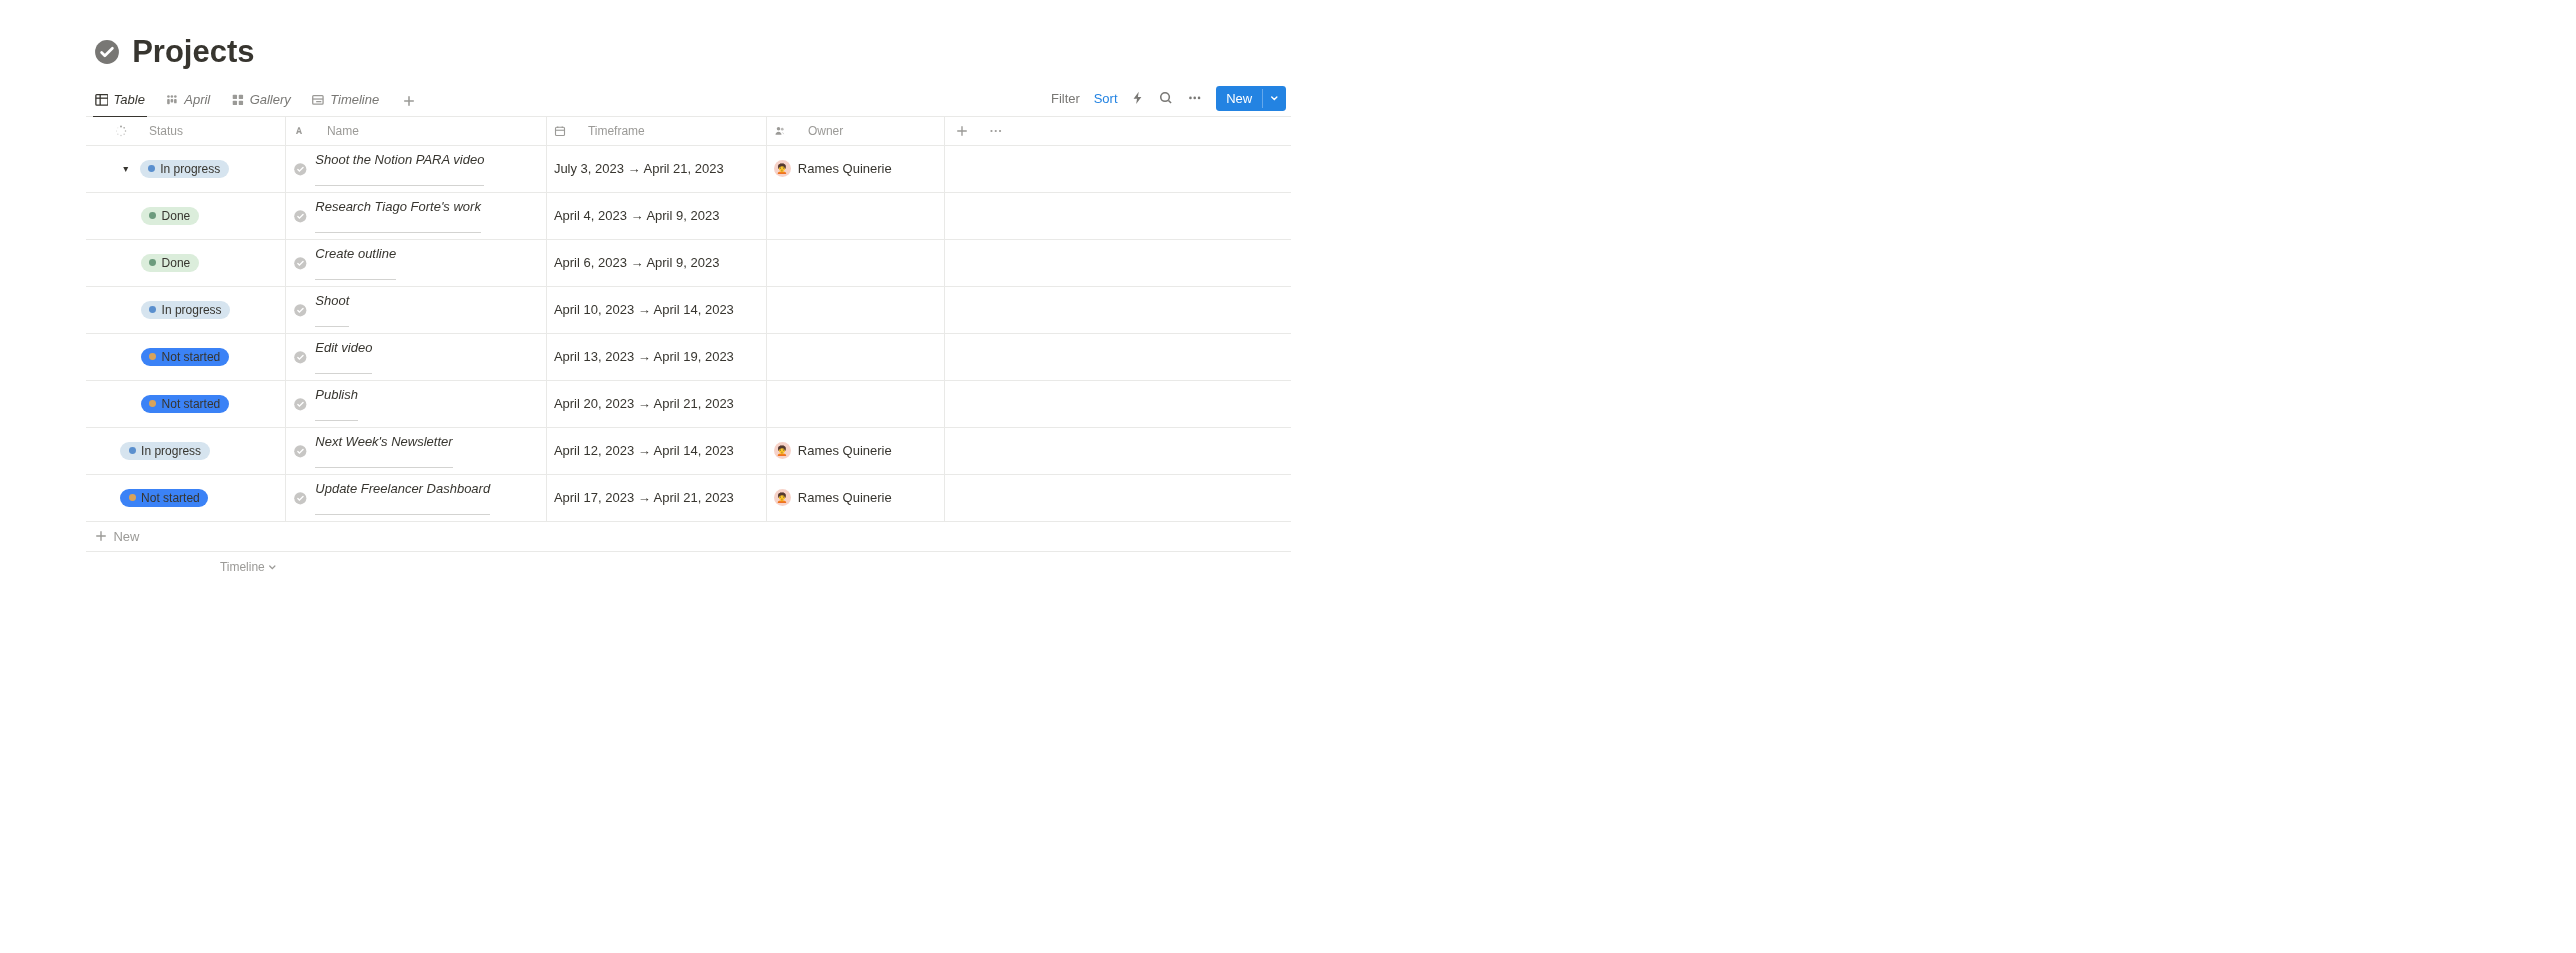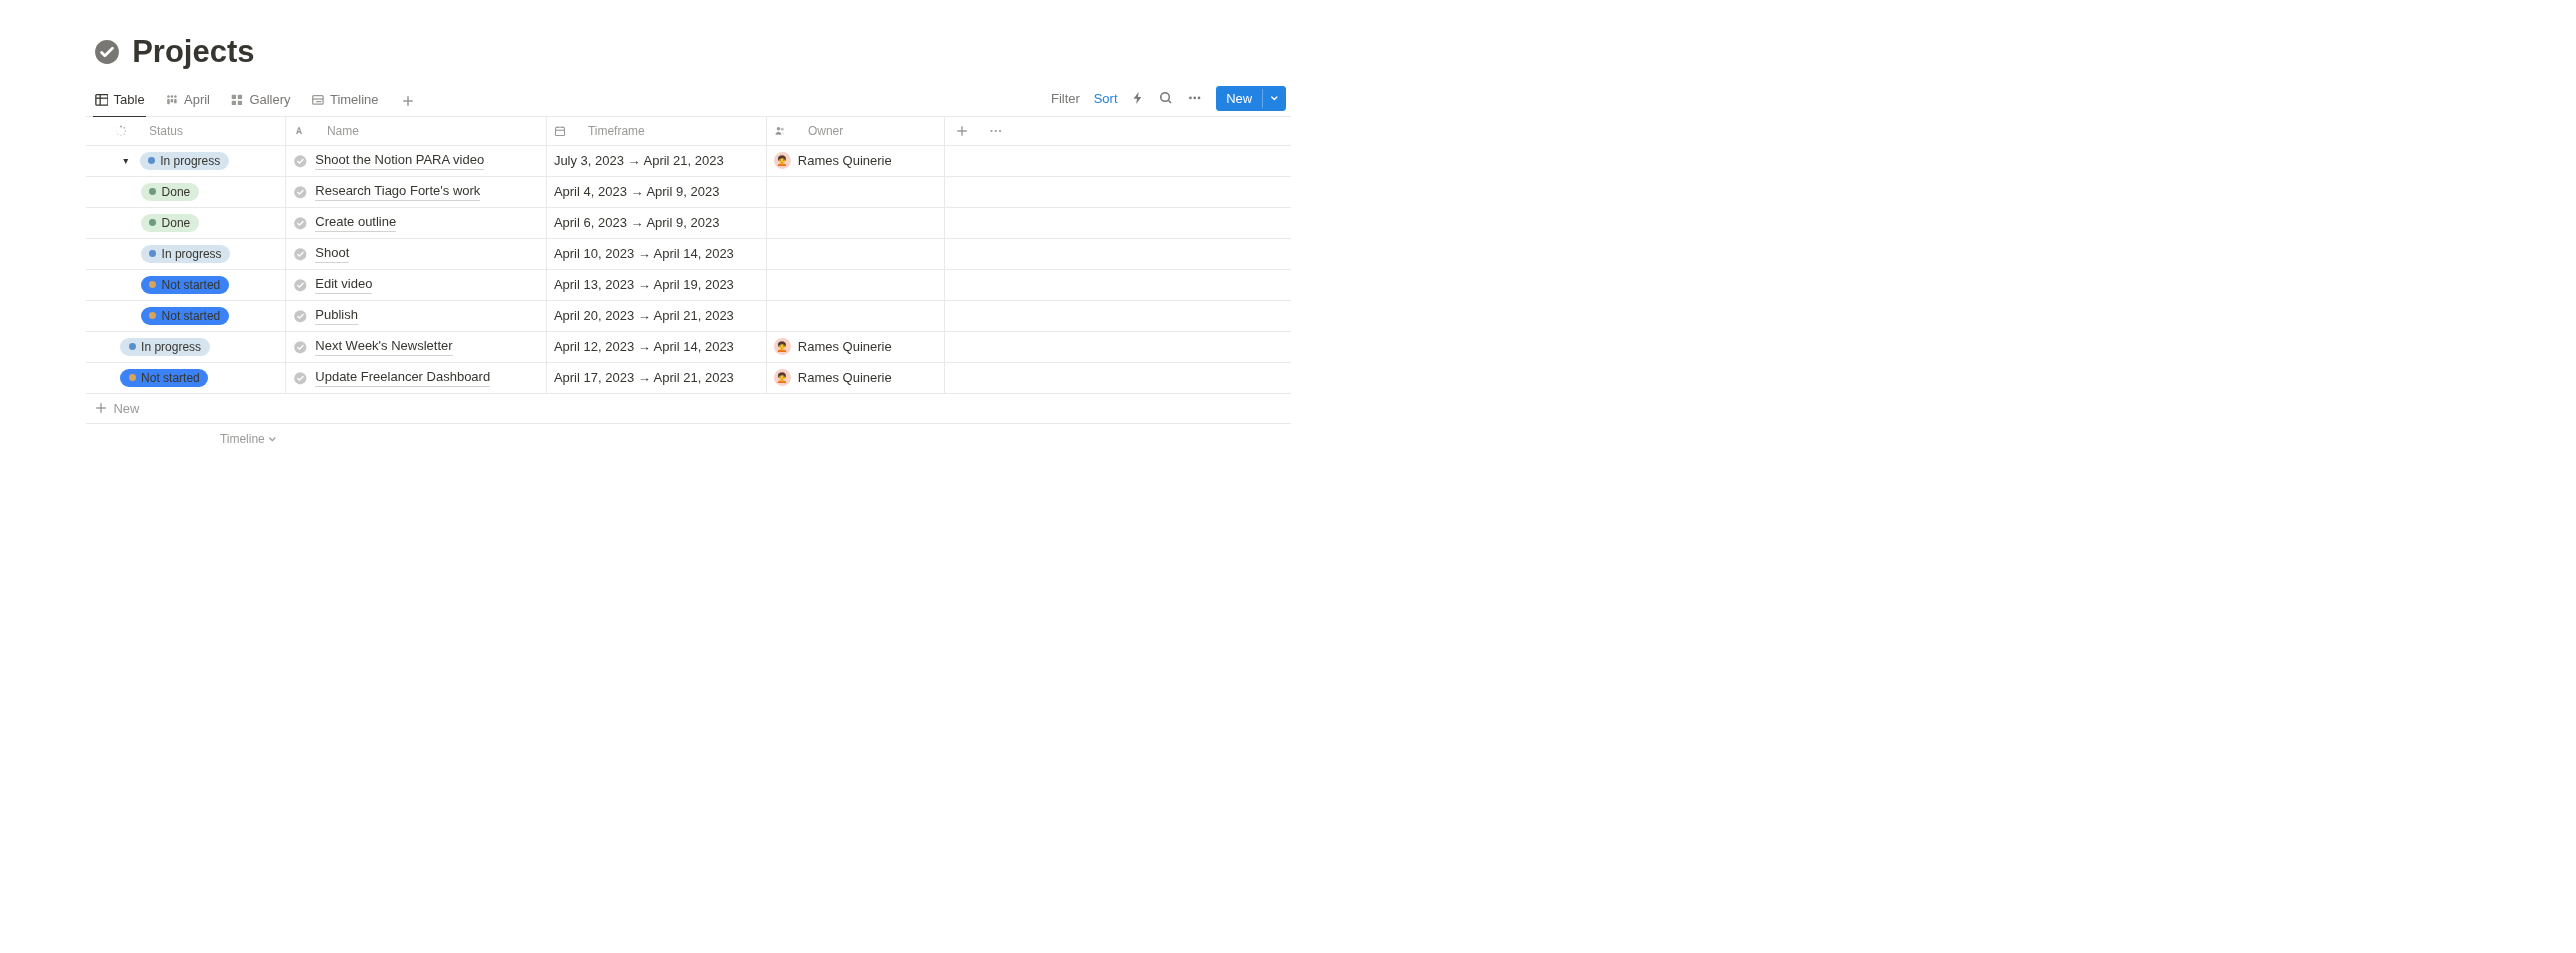--- a/index.html
+++ b/index.html
@@ -33,20 +33,21 @@
     display: flex;
     align-items: center;
     justify-content: space-between;
     border-bottom: 0.9px solid #e9e9e7;
     padding-left: 6.9px;
   }
   .tabs-left {
     display: flex;
     align-items: center;
     gap: 17px;
+    font-style: italic;
   }
   .tab {
     display: flex;
     align-items: center;
     gap: 5.2px;
     padding: 6.9px 1.7px 8.6px 1.7px;
     color: #787774;
     font-size: 13px;
     font-weight: 500;
     cursor: pointer;
@@ -127,21 +128,21 @@
     align-items: center;
     gap: 6.9px;
     padding: 6px 6.9px;
     font-size: 13px;
     border-right: 0.9px solid #e9e9e7;
     min-height: 29px;
   }
   .trow .cell:last-child { border-right: none; }
   .cell.status { justify-content: flex-start; }
   .cell.name { font-weight: 500; }
-  .cell.name span.txt { border-bottom: 0.9px solid #d3d3d1; padding-bottom: 2px; }
+  .cell.name span.txt { border-bottom: 0.9px solid #d3d3d1; padding-bottom: 18px; font-style: italic; }
   .cell.owner { gap: 6.9px; }
   .status-cell-inner {
     display: flex; align-items: center; gap: 5.2px;
   }
   .toggle-tri {
     width: 13.8px; height: 13.8px;
     display: inline-flex; align-items: center; justify-content: center;
     color: #37352f;
     font-size: 8.6px;
   }

